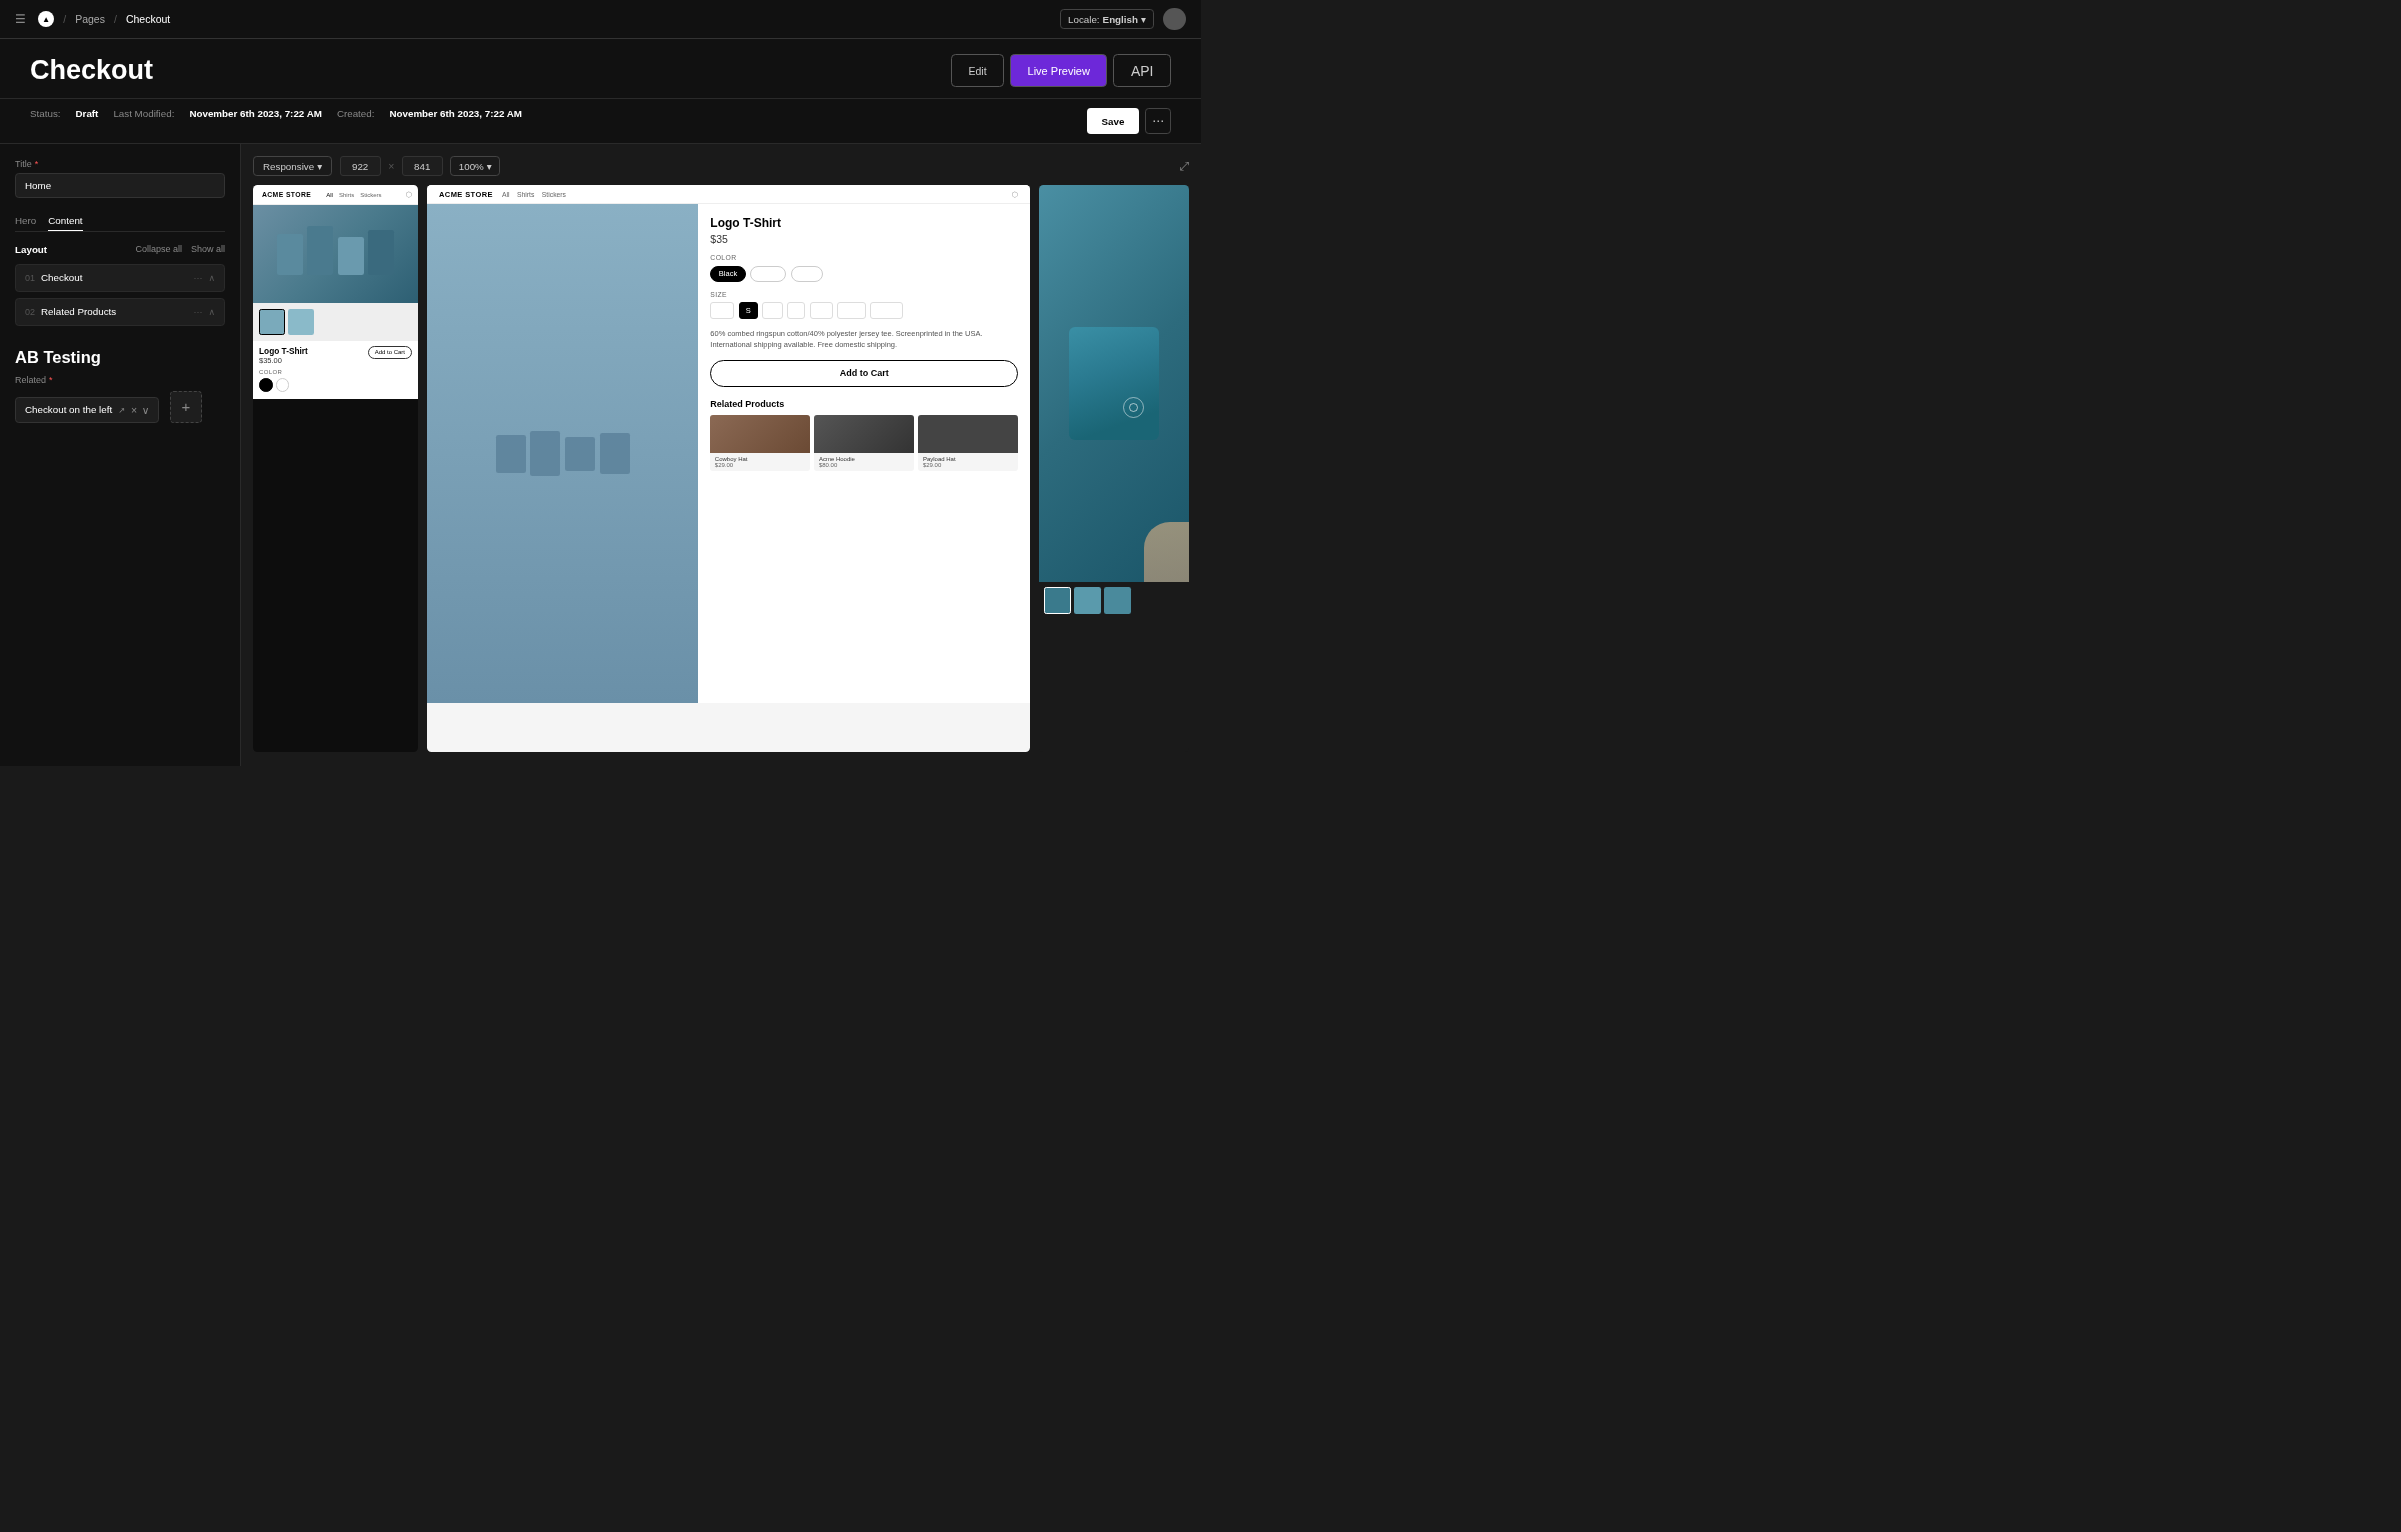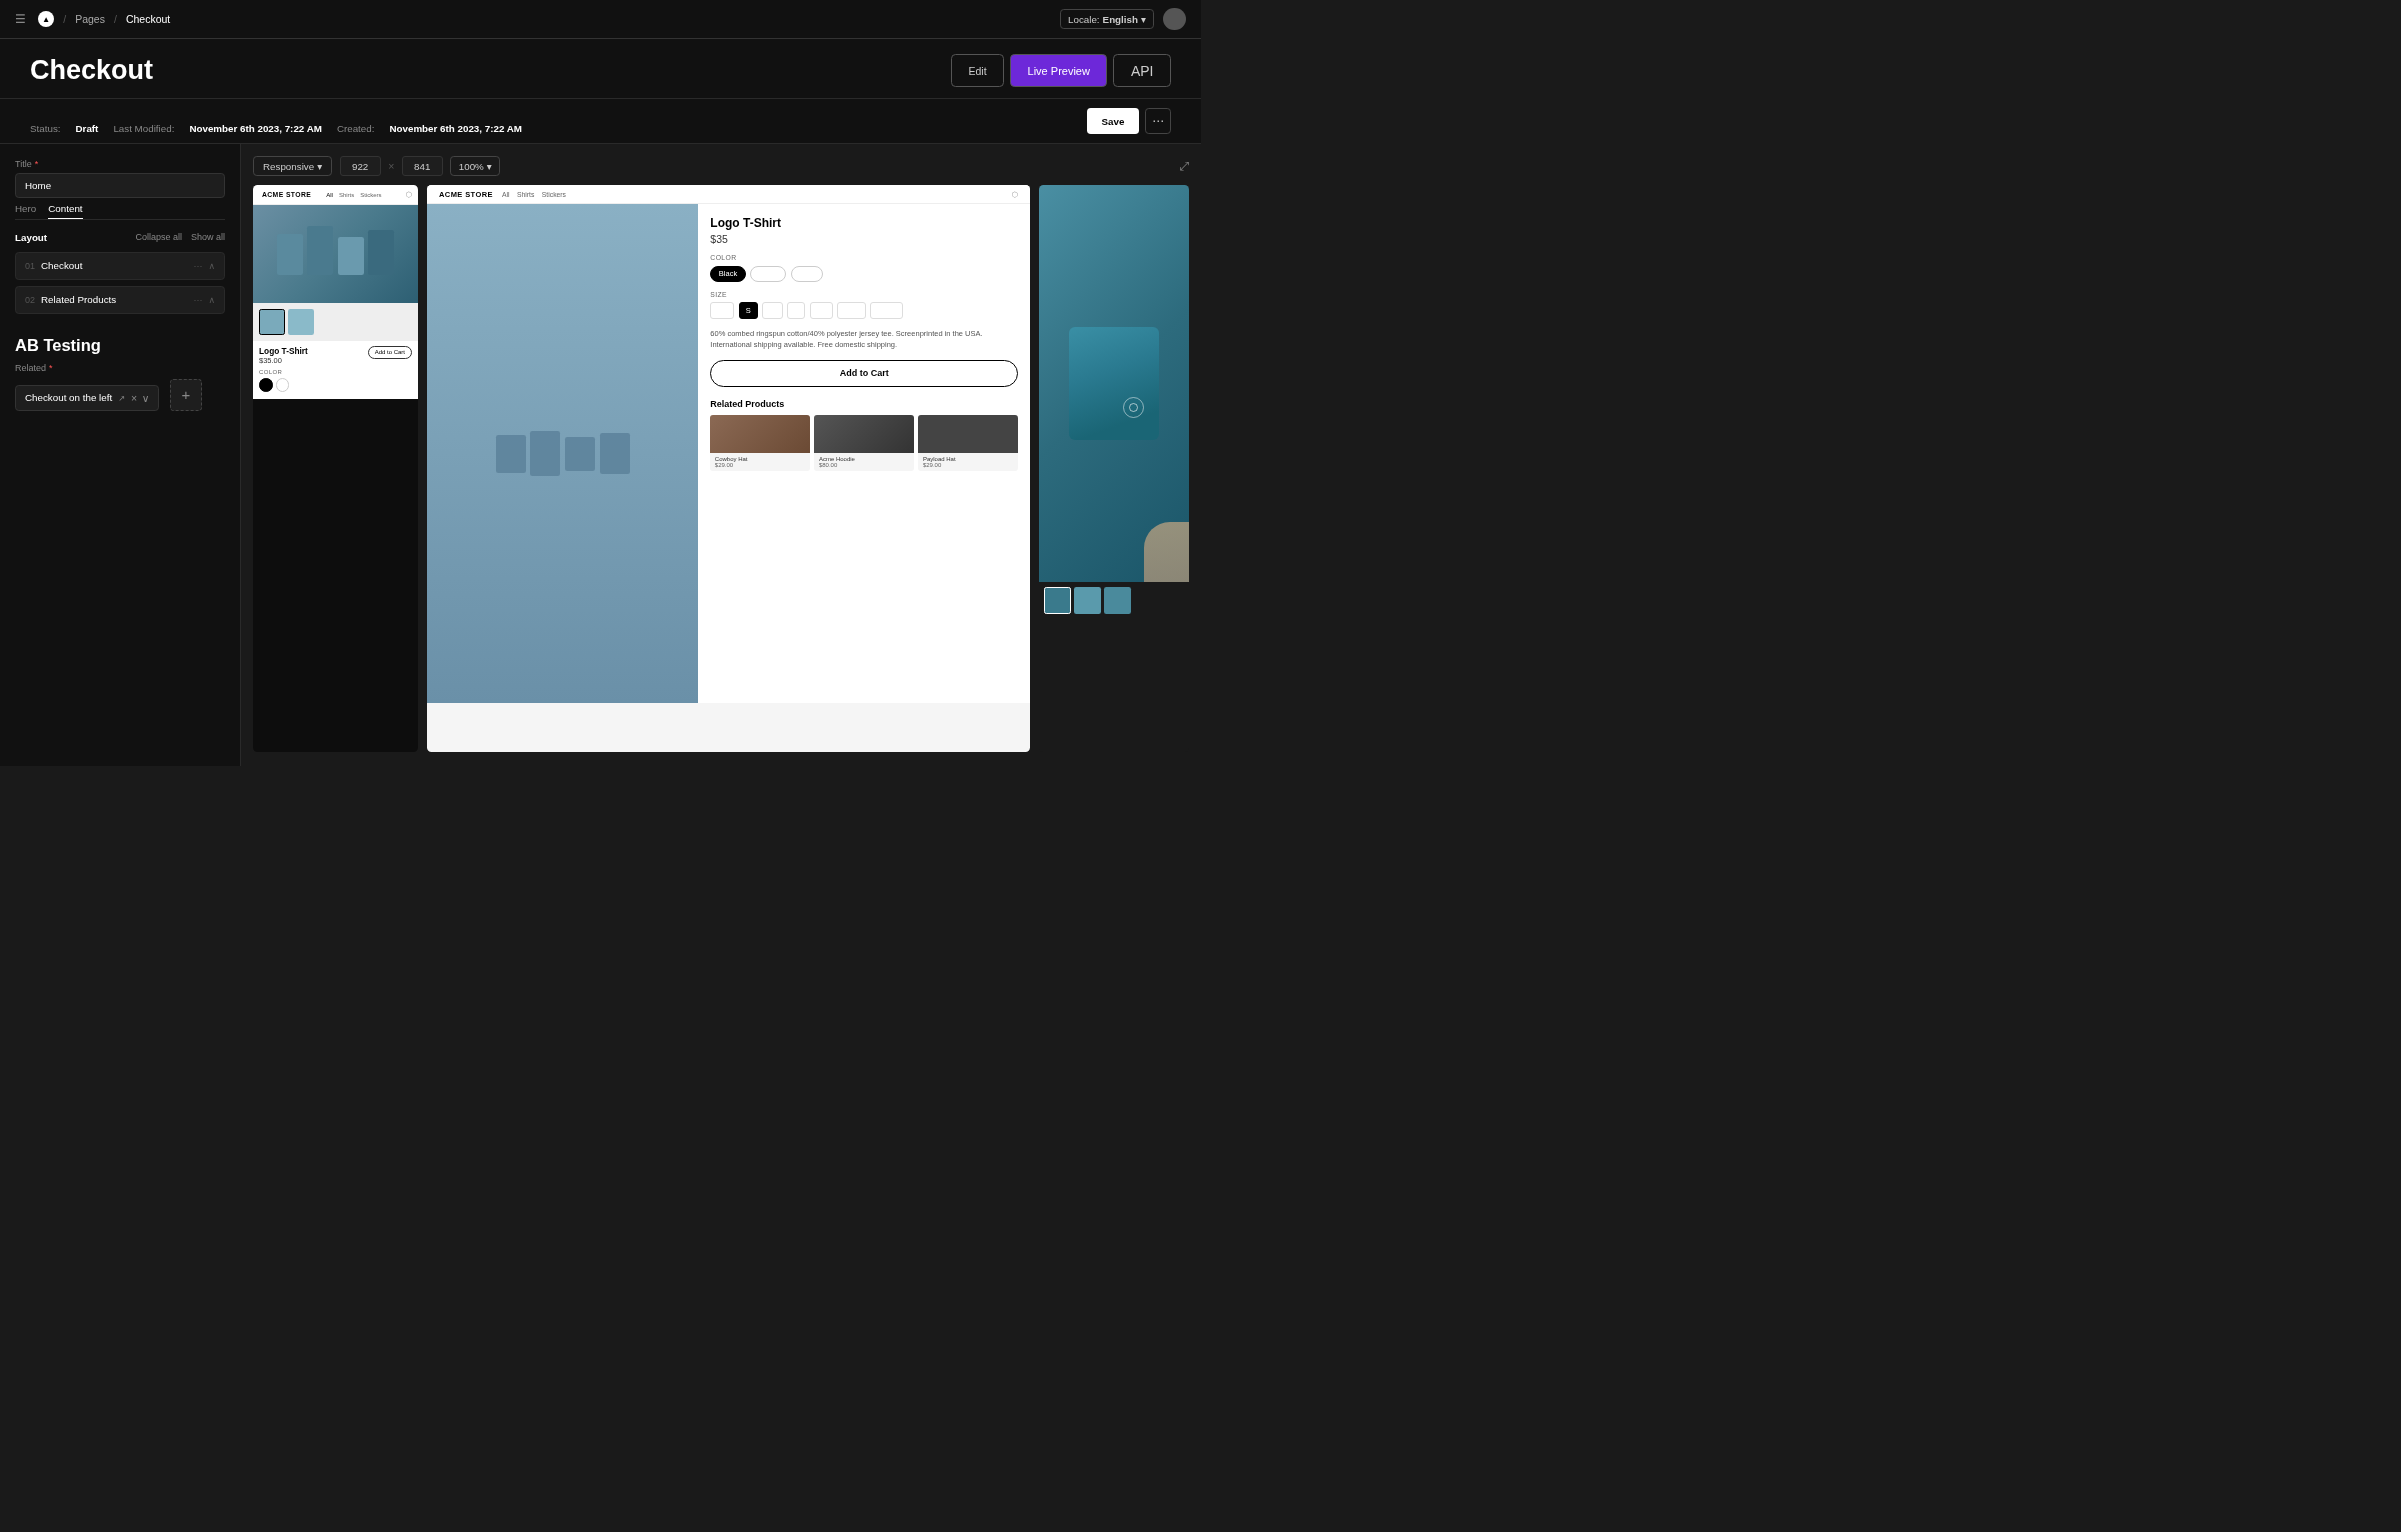--- a/index.html
+++ b/index.html
@@ -114,21 +114,21 @@
       border-radius: 4.5px;
       cursor: pointer;
       font-size: 14px;
     }
 
     
     .status-bar {
       background: #111;
       padding: 9px 30px;
       display: flex;
-      align-items: flex-end;
+      align-items: flex-start;
       gap: 15px;
       border-bottom: 0.8px solid #2a2a2a;
     }
     .status-right { margin-left: auto; display: flex; gap: 6px; }
     .btn-save {
       background: #fff;
       color: #000;
       border: none;
       padding: 6px 15px;
       border-radius: 3.8px;
@@ -159,21 +159,21 @@
     }
     .required-star { color: #f55; }
     .field-input {
       width: 100%;
       background: #1e1e1e;
       border: 0.8px solid #333;
       color: #fff;
       padding: 6px 9px;
       border-radius: 3.8px;
       font-size: 9.8px;
-      margin-bottom: 0;
+      margin-bottom: 12px;
     }
     .tabs-row {
       display: flex;
       gap: 12px;
       margin-bottom: 12px;
       border-bottom: 0.8px solid #2a2a2a;
     }
     .tab-item {
       padding: 4.5px 0;
       font-size: 9.8px;

